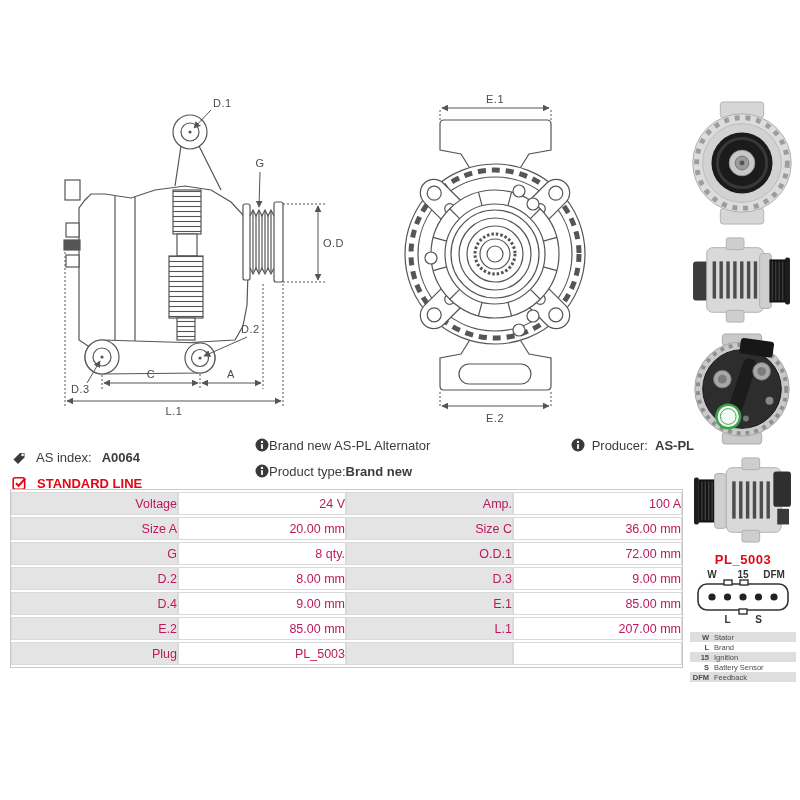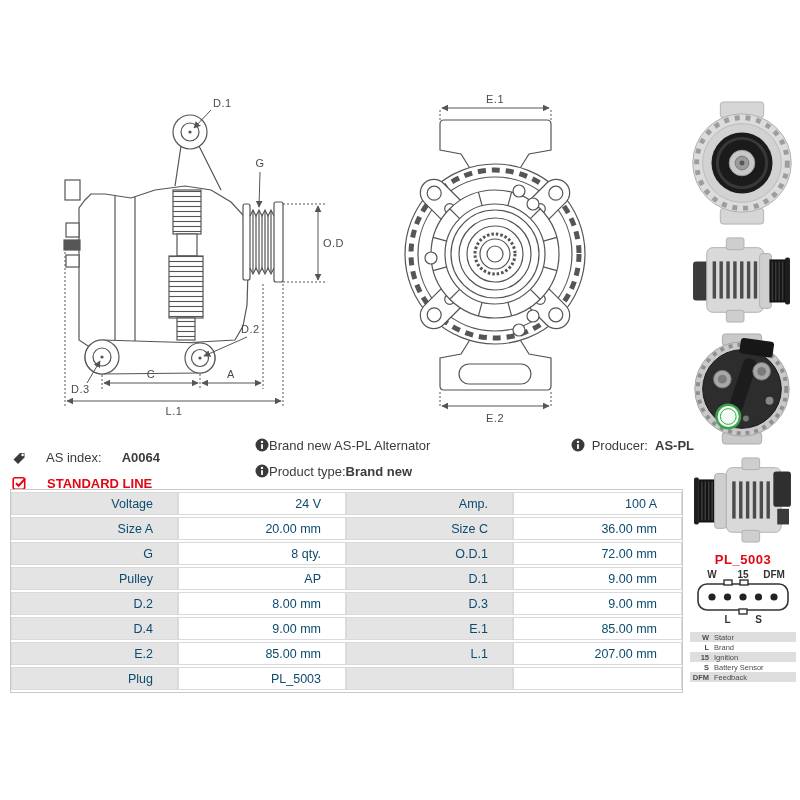--- a/index.html
+++ b/index.html
@@ -13,33 +13,33 @@
   .dimtxt{font-size:11px;fill:#4a4a4a;letter-spacing:.5px;}
 
   
   .photos{position:absolute;left:686px;top:98px;width:112px;display:flex;flex-direction:column;}
   .photos svg{display:block;}
   .pgap4{height:4px;} .pgap6{height:6px;}
 
   
   .info{position:absolute;left:12px;top:432px;width:682px;font-size:13px;}
   .irow{display:flex;align-items:center;height:26px;}
-  .icol1{width:243px;display:flex;align-items:flex-end;gap:20px;margin-top:24px;}
+  .icol1{width:243px;display:flex;align-items:flex-end;gap:10px;margin-top:24px;}
   .icol2{flex:1;display:flex;align-items:center;}
   .icol3{display:flex;align-items:center;gap:7px;justify-content:flex-end;text-align:right;}
   .b{font-weight:bold;}
   .red{color:#e30613;font-weight:bold;}
   .ic{flex:0 0 auto;display:block;}
 
   
   .spec{position:absolute;left:10px;top:489px;}
   table.spec-t{border-collapse:separate;border-spacing:0 2px;width:671px;
                border:1px solid #c9c9c9;background:#fff;table-layout:fixed;}
-  table.spec-t td{height:21px;font-size:12.5px;padding:0 24px 0 4px;text-align:right;
-                  color:#0c4a6e;border:1px solid #dadada;overflow:hidden;white-space:nowrap;}
+  table.spec-t td{height:21px;font-size:12.5px;padding:0 0 0 4px;text-align:right;
+                  color:#be185d;border:1px solid #dadada;overflow:hidden;white-space:nowrap;}
   td.lab{background:#e4e4e4;border-color:#d2d2d2;}
   td.val{background:#ffffff;}
 
   
   .plug{position:absolute;left:690px;top:552px;width:106px;}
   .plug-name{text-align:center;font-size:13px;font-weight:bold;color:#e30613;height:18px;letter-spacing:.5px;}
   .legend{margin-top:4px;font-size:7.5px;color:#4a4a4a;}
   .leg-row{display:flex;align-items:center;height:10px;}
   .leg-row.g{background:#dedede;}
   .leg-pin{width:24px;text-align:right;font-weight:bold;padding-right:5px;box-sizing:border-box;}
@@ -340,26 +340,20 @@
           <td class="lab">Size C</td>
           <td class="val">36.00 mm</td>
         </tr>
         <tr>
           <td class="lab">G</td>
           <td class="val">8 qty.</td>
           <td class="lab">O.D.1</td>
           <td class="val">72.00 mm</td>
         </tr>
         <tr>
-          <td class="lab">Pulley</td>
-          <td class="val">AP</td>
-          <td class="lab">D.1</td>
-          <td class="val">9.00 mm</td>
-        </tr>
-        <tr>
           <td class="lab">D.2</td>
           <td class="val">8.00 mm</td>
           <td class="lab">D.3</td>
           <td class="val">9.00 mm</td>
         </tr>
         <tr>
           <td class="lab">D.4</td>
           <td class="val">9.00 mm</td>
           <td class="lab">E.1</td>
           <td class="val">85.00 mm</td>

